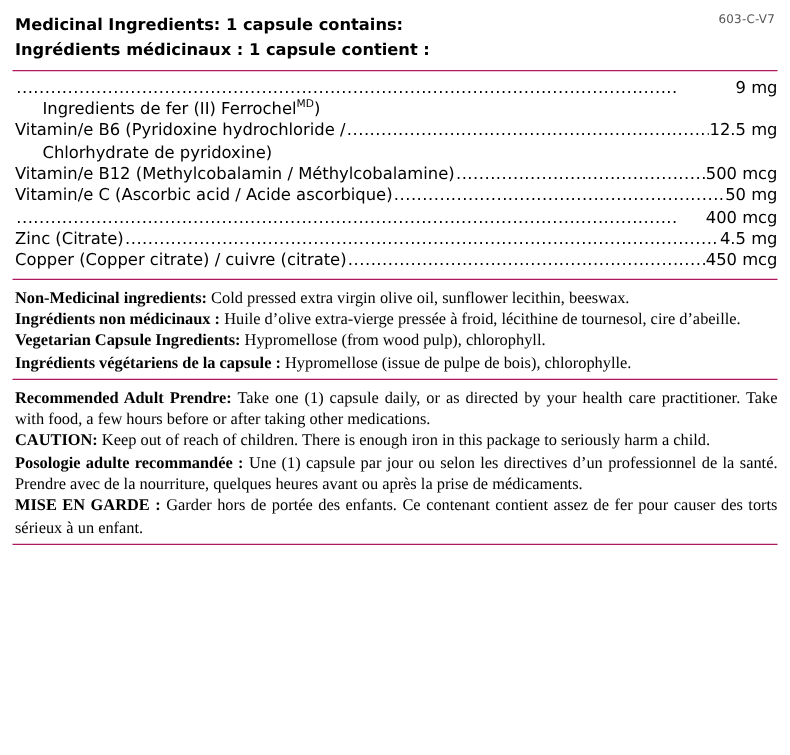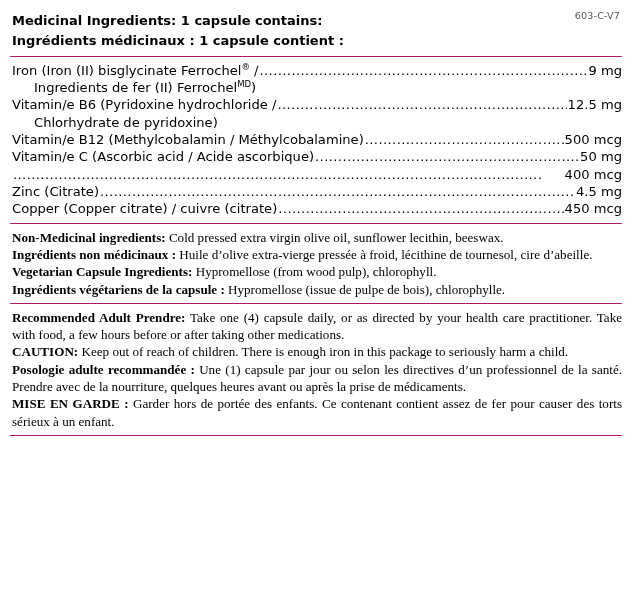--- a/index.html
+++ b/index.html
@@ -106,21 +106,20 @@
   <div class="code">603-C-V7</div>
 
   <div class="hdr">Medicinal Ingredients: 1 capsule contains:</div>
   <div class="hdr">Ingrédients médicinaux : 1 capsule contient :</div>
 
   <hr class="rule">
 
   <div class="ing-list">
 
     <div class="ing-row">
-      <span class="ing-name"><span>Iron (Iron (II) bisglycinate Ferrochel</span><sup>®</sup><span> / </span></span>
       <span class="dots">....................................................................................................................</span>
       <span class="ing-amt">9 mg</span>
     </div>
     <div class="ing-sub"><span>Ingredients de fer (II) Ferrochel</span><sup>MD</sup><span>)</span></div>
 
     <div class="ing-row">
       <span class="ing-name">Vitamin/e B6 (Pyridoxine hydrochloride / </span>
       <span class="dots">....................................................................................................................</span>
       <span class="ing-amt">12.5 mg</span>
     </div>
@@ -162,21 +161,21 @@
   <div class="sec-nonmed">
     <p class="blk para"><b>Non-Medicinal ingredients:</b><span> Cold pressed extra virgin olive oil, sunflower lecithin, beeswax.</span></p>
     <p class="blk para"><b>Ingrédients non médicinaux :</b><span> Huile d’olive extra-vierge pressée à froid, lécithine de tournesol, cire d’abeille.</span></p>
     <p class="blk para"><b>Vegetarian Capsule Ingredients:</b><span> Hypromellose (from wood pulp), chlorophyll.</span></p>
     <p class="blk para"><b>Ingrédients végétariens de la capsule :</b><span> Hypromellose (issue de pulpe de bois), chlorophylle.</span></p>
   </div>
 
   <hr class="rule">
 
   <div class="sec-dosage">
-    <p class="blk para"><b>Recommended Adult Prendre:</b><span> Take one (4) capsule daily, or as directed by your health care practitioner. Take with food, a few hours before or after taking other medications.</span></p>
+    <p class="blk para"><b>Recommended Adult Prendre:</b><span> Take one (1) capsule daily, or as directed by your health care practitioner. Take with food, a few hours before or after taking other medications.</span></p>
     <p class="blk para"><b>CAUTION:</b><span> Keep out of reach of children. There is enough iron in this package to seriously harm a child.</span></p>
     <p class="blk para"><b>Posologie adulte recommandée :</b><span> Une (1) capsule par jour ou selon les directives d’un professionnel de la santé. Prendre avec de la nourriture, quelques heures avant ou après la prise de médicaments.</span></p>
     <p class="blk para"><b>MISE EN GARDE :</b><span> Garder hors de portée des enfants. Ce contenant contient assez de fer pour causer des torts sérieux à un enfant.</span></p>
   </div>
 
   <hr class="rule">
 
 </div>
 
 </body></html>

